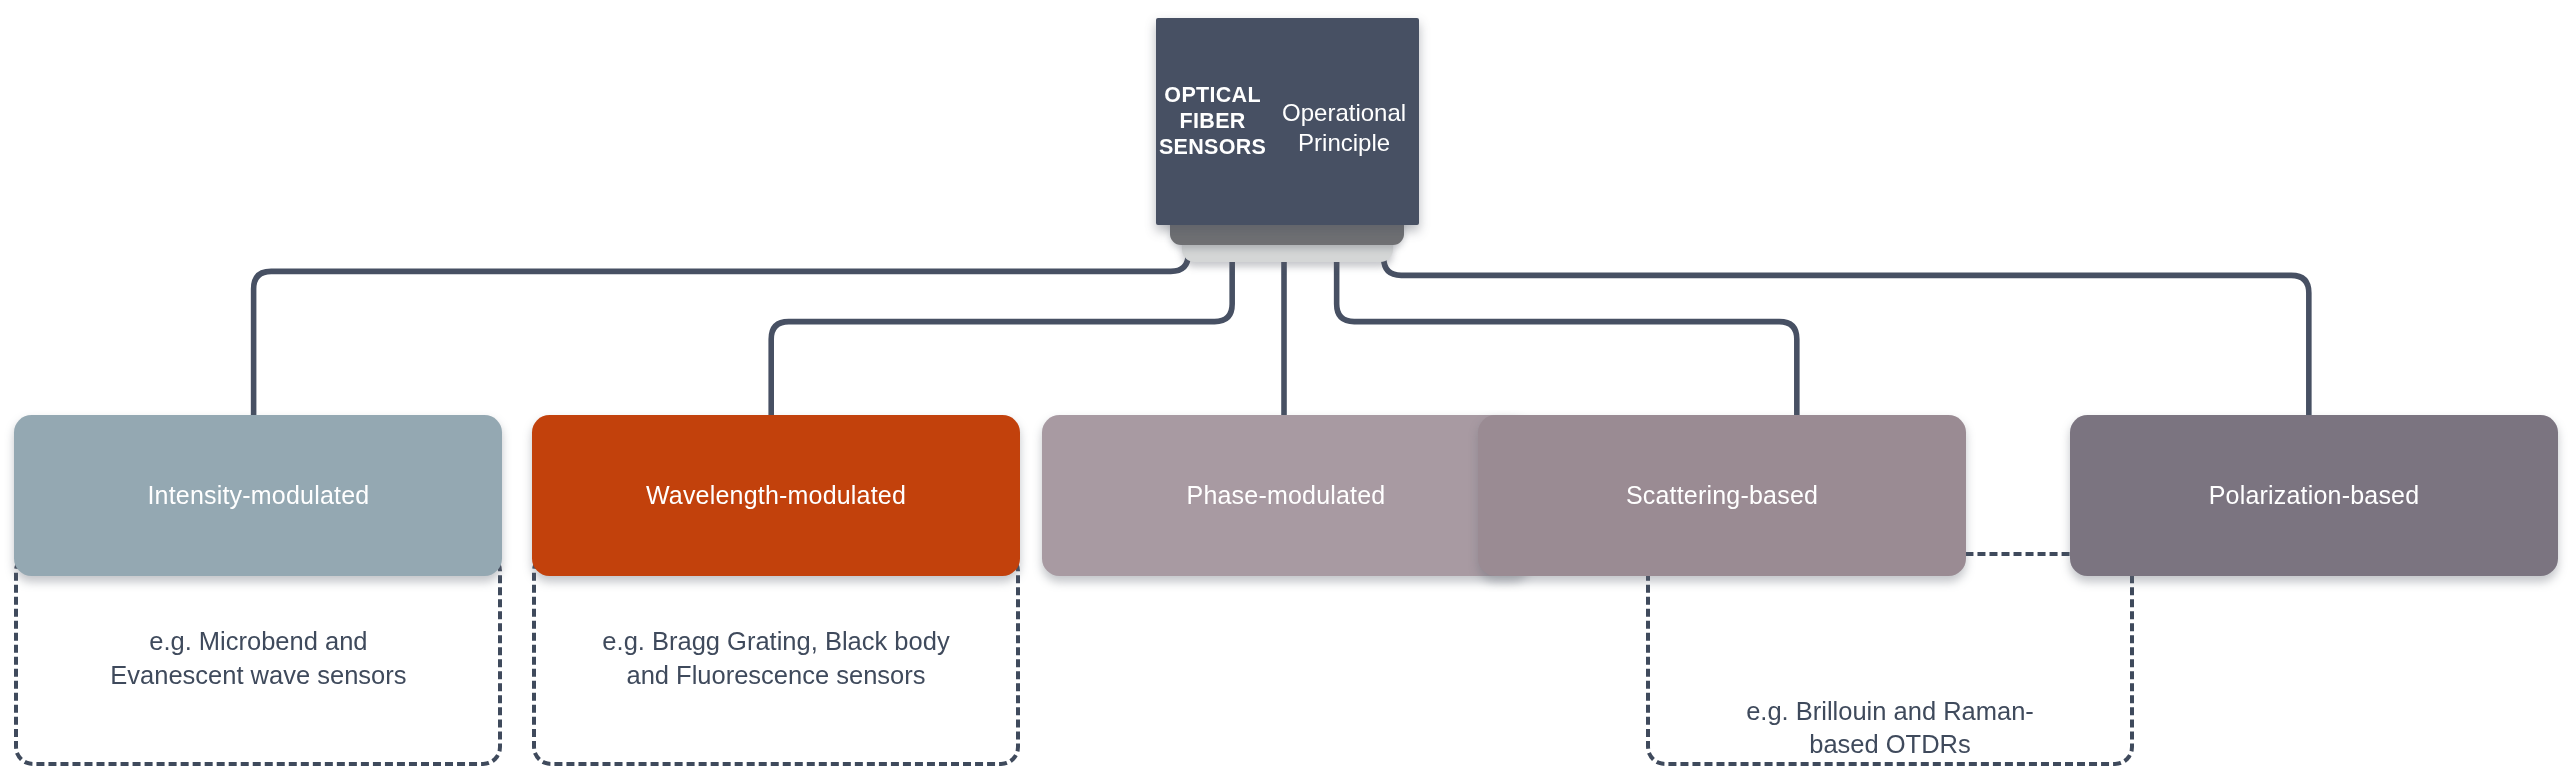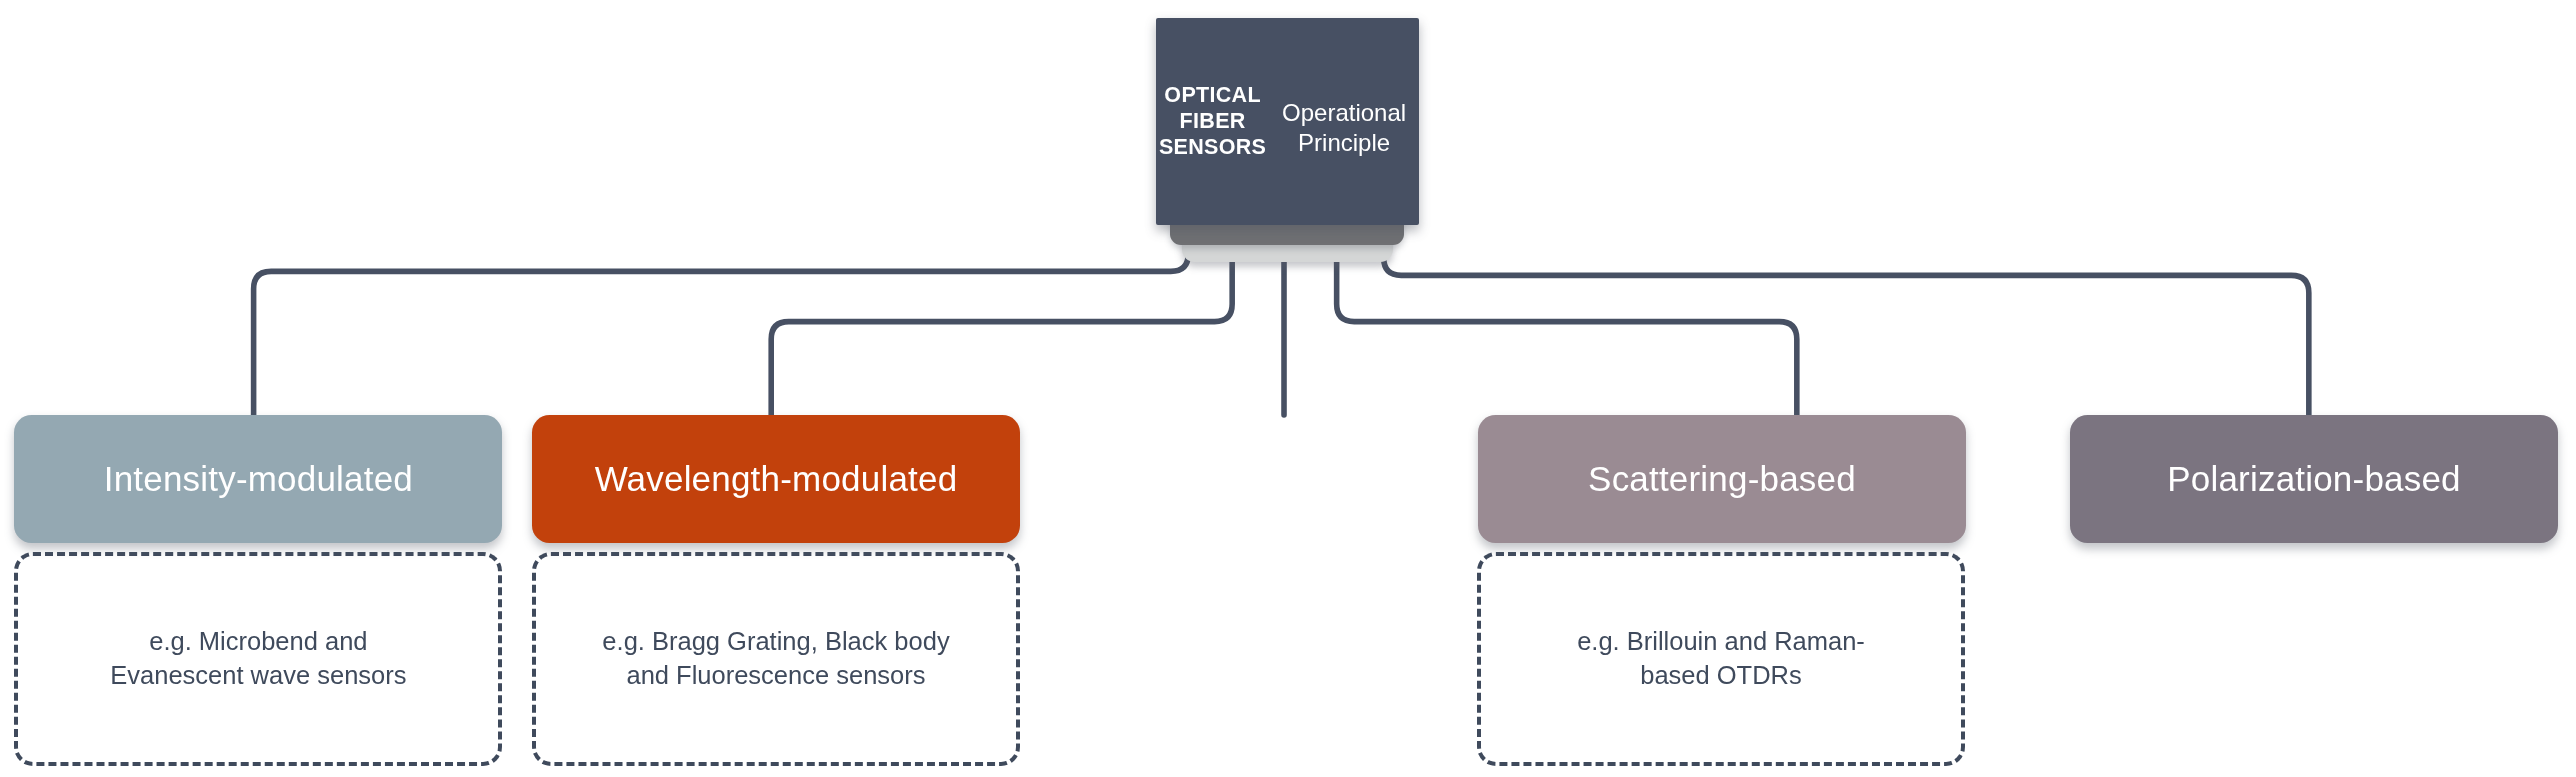--- a/index.html
+++ b/index.html
@@ -35,24 +35,24 @@
     color:#ffffff;text-align:center;
   }
   .root-title{
     font-size:21.5px;font-weight:bold;line-height:1.22;letter-spacing:0.3px;
     white-space:pre-line;
   }
   .root-sub{font-size:24px;font-weight:normal;line-height:1.25;margin-top:14px;}
 
   
   .cat{
-    position:absolute;top:415px;height:128px;
+    position:absolute;top:415px;height:161px;
     border-radius:17.5px;
     display:flex;align-items:center;justify-content:center;
-    color:#ffffff;font-size:35px;font-weight:normal;letter-spacing:0.2px;
+    color:#ffffff;font-size:25px;font-weight:normal;letter-spacing:0.2px;
     box-shadow:0 5.6px 9.6px rgba(105,110,120,.40);
     z-index:3;
   }
 
   
   .desc{
     position:absolute;top:552px;height:214px;
     border:4px dashed #3f4a5c;
     border-radius:19px;
     background:#ffffff;
@@ -92,31 +92,34 @@
       <div class="root-sub">Operational Principle</div>
     </div>
   </div>
 
   <div class="cat" style="left:14.4px;width:488px;background:#94a8b2;">
     <span>Intensity-modulated</span>
   </div>
   <div class="cat" style="left:532px;width:488px;background:#c2410c;">
     <span>Wavelength-modulated</span>
   </div>
+  <div class="cat" style="left:1042px;width:488px;background:#a89aa2;">
+    <span>Phase-modulated</span>
+  </div>
   <div class="cat" style="left:1478px;width:488px;background:#9a8b93;">
     <span>Scattering-based</span>
   </div>
   <div class="cat" style="left:2070px;width:488px;background:#7b7480;">
     <span>Polarization-based</span>
   </div>
 
   <div class="desc" style="left:14.4px;width:488px;">
     <span>e.g. Microbend and<br>Evanescent wave sensors</span>
   </div>
   <div class="desc" style="left:532px;width:488px;">
     <span>e.g. Bragg Grating, Black body<br>and Fluorescence sensors</span>
   </div>
-  <div class="desc" style="left:1477px;width:488px;">
+  <div class="desc" style="left:1646px;width:488px;align-items:flex-end;">
     <span>e.g. Brillouin and Raman-<br>based OTDRs</span>
   </div>
 
 </div>
 
 
 </body></html>

